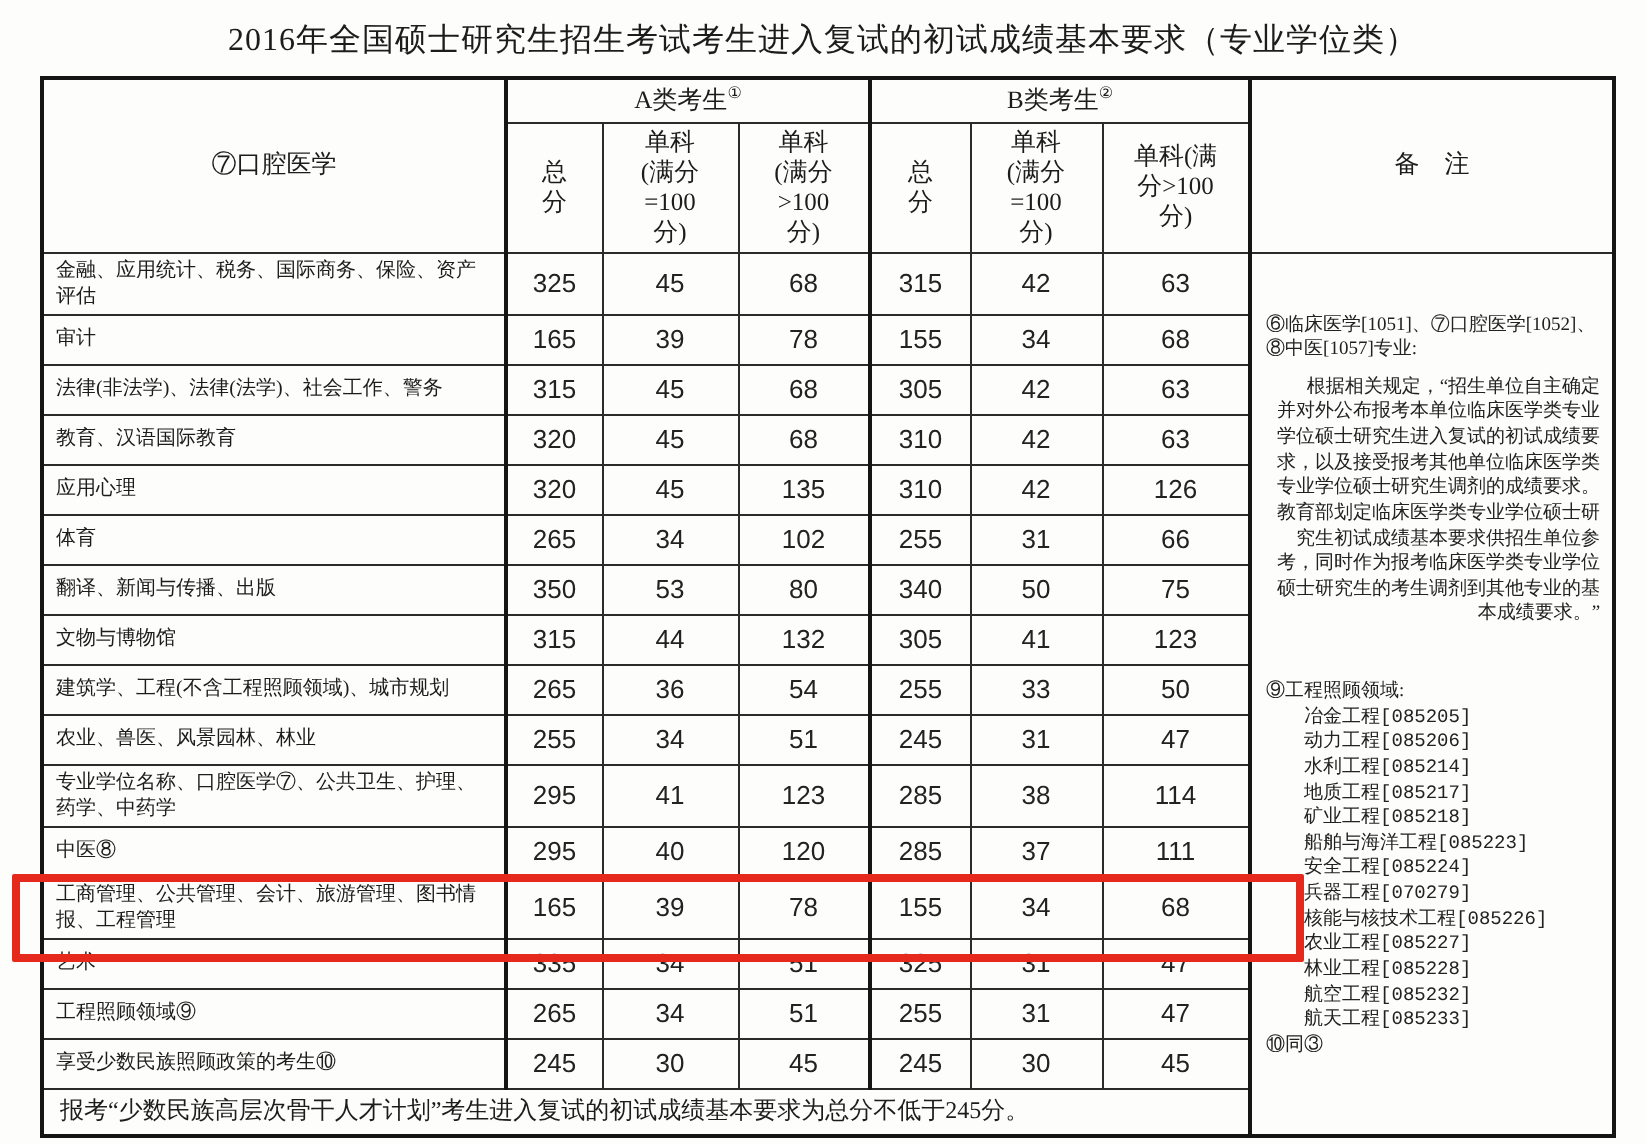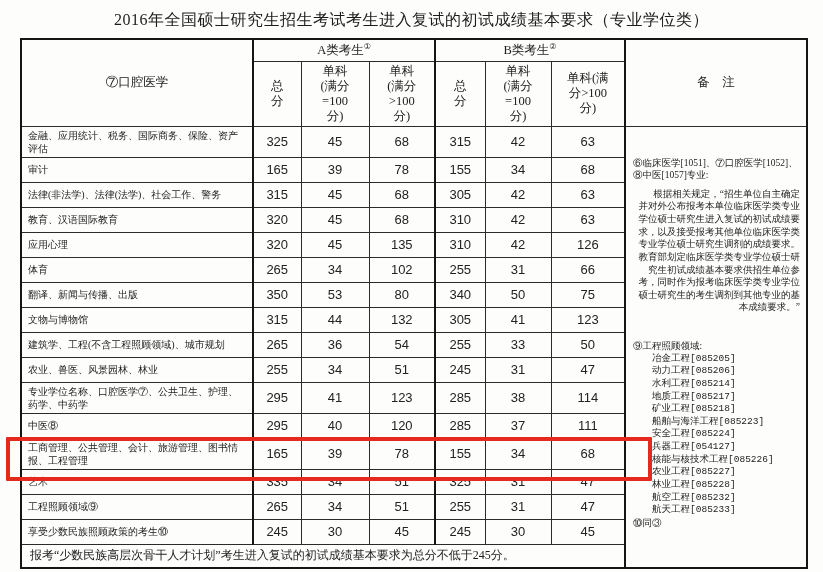--- a/index.html
+++ b/index.html
@@ -97,21 +97,21 @@
           <div class="note2">
             <div>⑨工程照顾领域:</div>
             <div class="note-list">
               <div>冶金工程[085205]</div>
               <div>动力工程[085206]</div>
               <div>水利工程[085214]</div>
               <div>地质工程[085217]</div>
               <div>矿业工程[085218]</div>
               <div>船舶与海洋工程[085223]</div>
               <div>安全工程[085224]</div>
-              <div>兵器工程[054127]</div>
+              <div>兵器工程[070279]</div>
               <div>核能与核技术工程[085226]</div>
               <div>农业工程[085227]</div>
               <div>林业工程[085228]</div>
               <div>航空工程[085232]</div>
               <div>航天工程[085233]</div>
             </div>
           </div>
           <div class="note3">⑩同③</div>
         </td>
       </tr>

